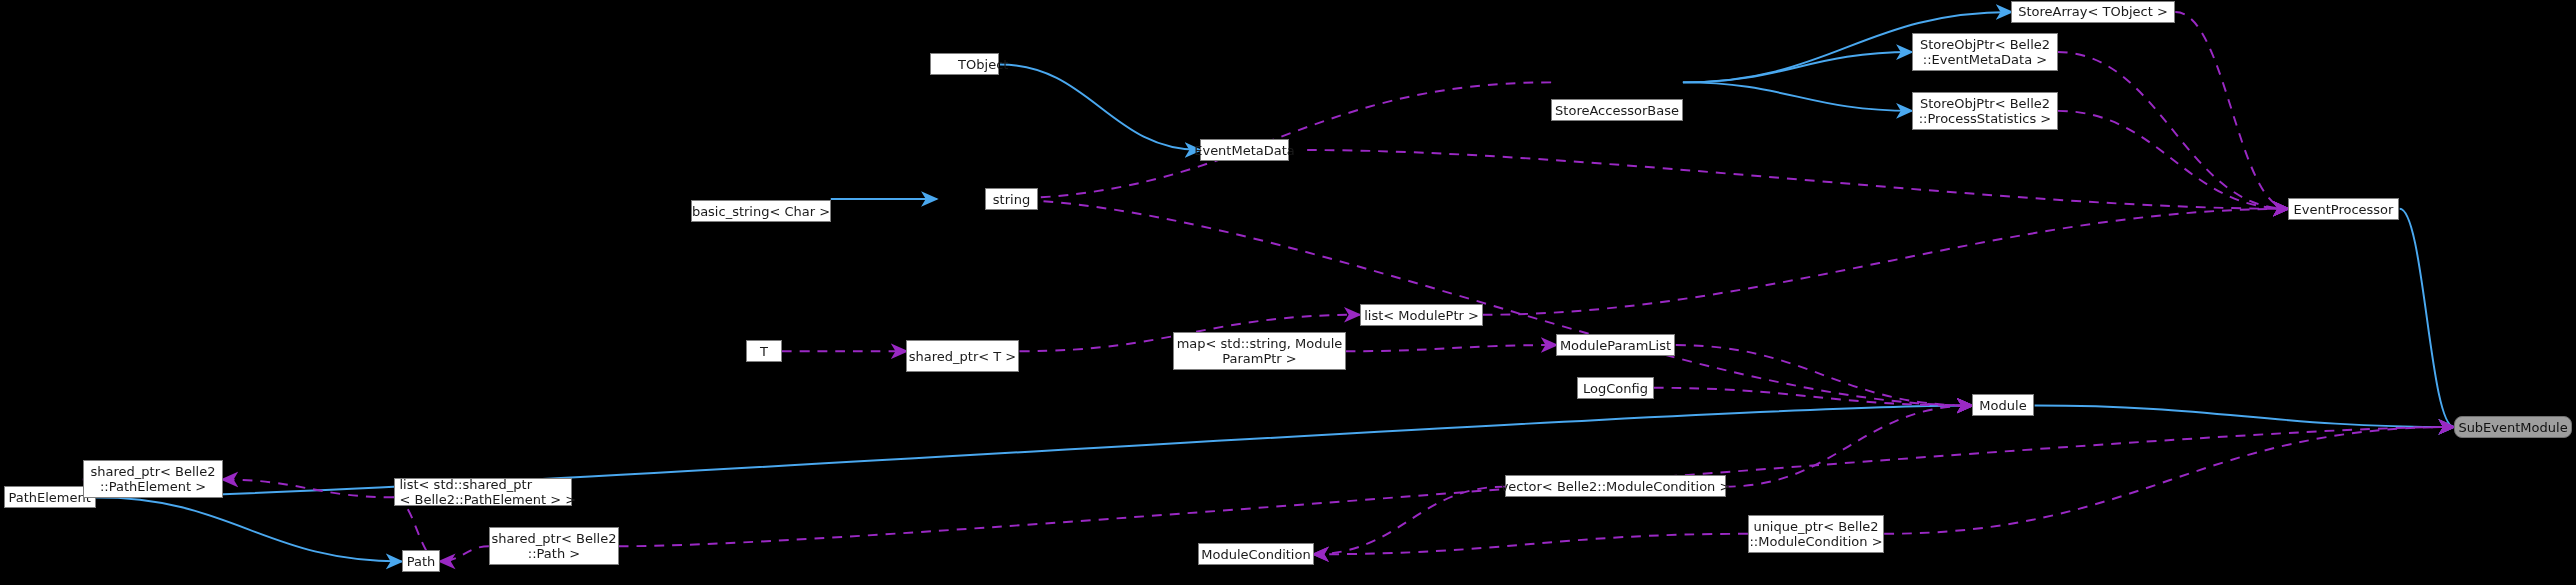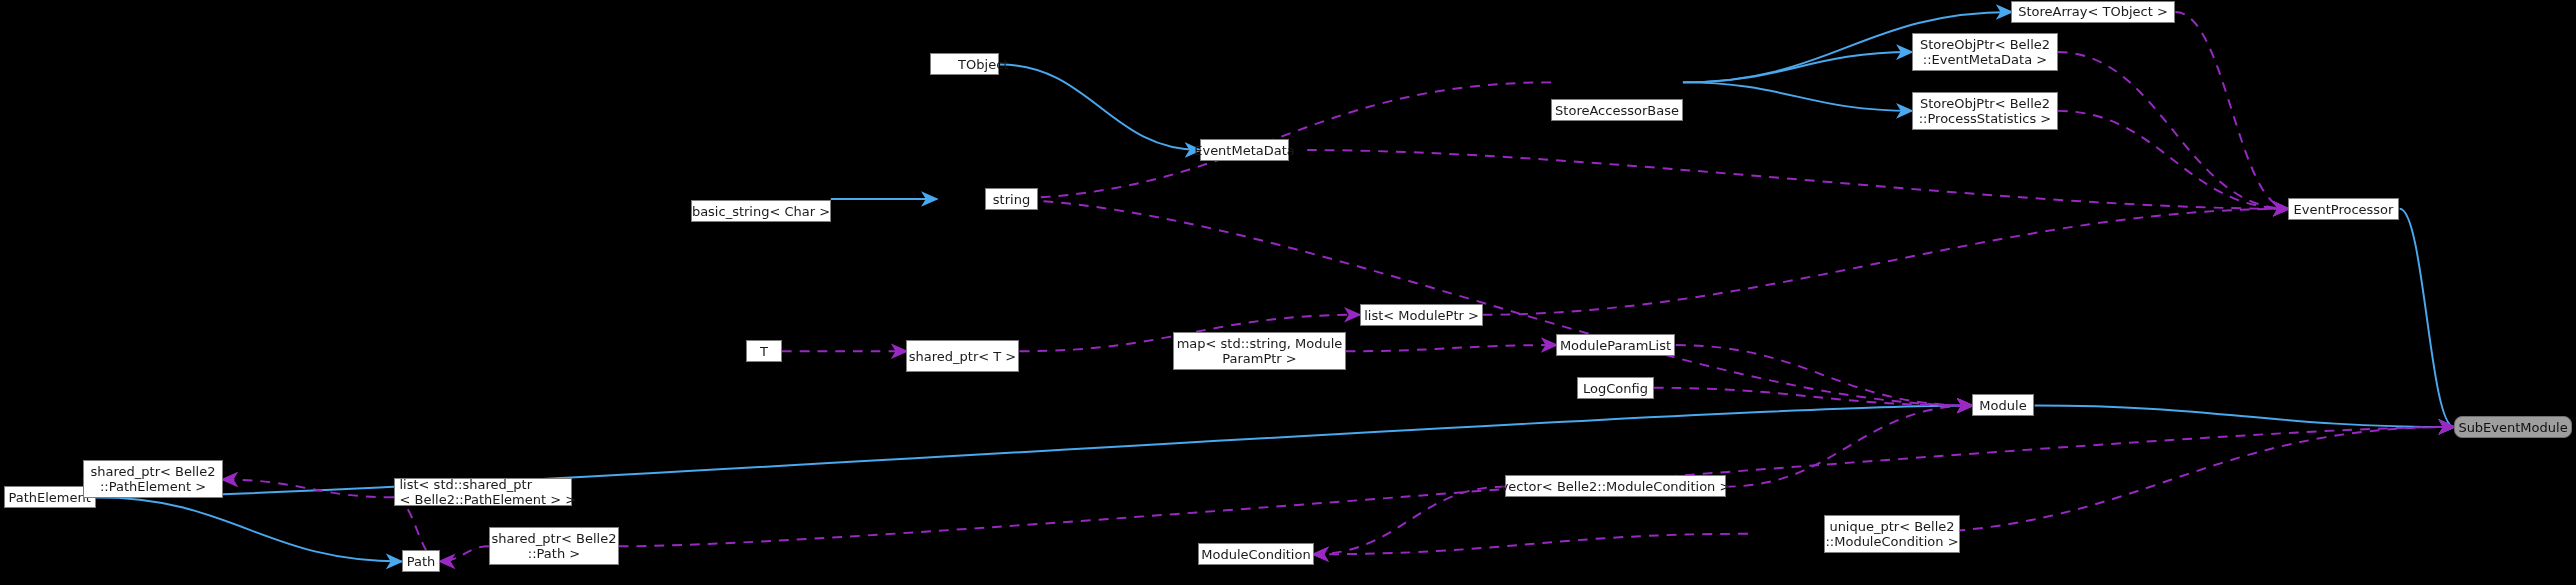--- a/index.html
+++ b/index.html
@@ -105,17 +105,17 @@
       <div class="node" style="left: 3.6px; top: 486px; width: 92px; height: 22px;">PathElement</div>
       <div class="node" style="left: 83px; top: 460px; width: 140px; height: 38px;">shared_ptr&lt; Belle2
 ::PathElement &gt;</div>
       <div class="node lalign" style="left: 394px; top: 478px; width: 178px; height: 28px;">list&lt; std::shared_ptr
 &lt; Belle2::PathElement &gt; &gt;</div>
       <div class="node" style="left: 402px; top: 550px; width: 38px; height: 22px;">Path</div>
       <div class="node" style="left: 489px; top: 527px; width: 130px; height: 38px;">shared_ptr&lt; Belle2
 ::Path &gt;</div>
       <div class="node" style="left: 1198px; top: 543px; width: 116px; height: 22px;">ModuleCondition</div>
       <div class="node" style="left: 1505px; top: 475px; width: 221px; height: 22px;">vector&lt; Belle2::ModuleCondition &gt;</div>
-      <div class="node" style="left: 1824px; top: 515px; width: 136px; height: 38px;">unique_ptr&lt; Belle2
+      <div class="node" style="left: 1748px; top: 515px; width: 136px; height: 38px;">unique_ptr&lt; Belle2
 ::ModuleCondition &gt;</div>
     </div>
 </div>
 
 
 </body></html>

